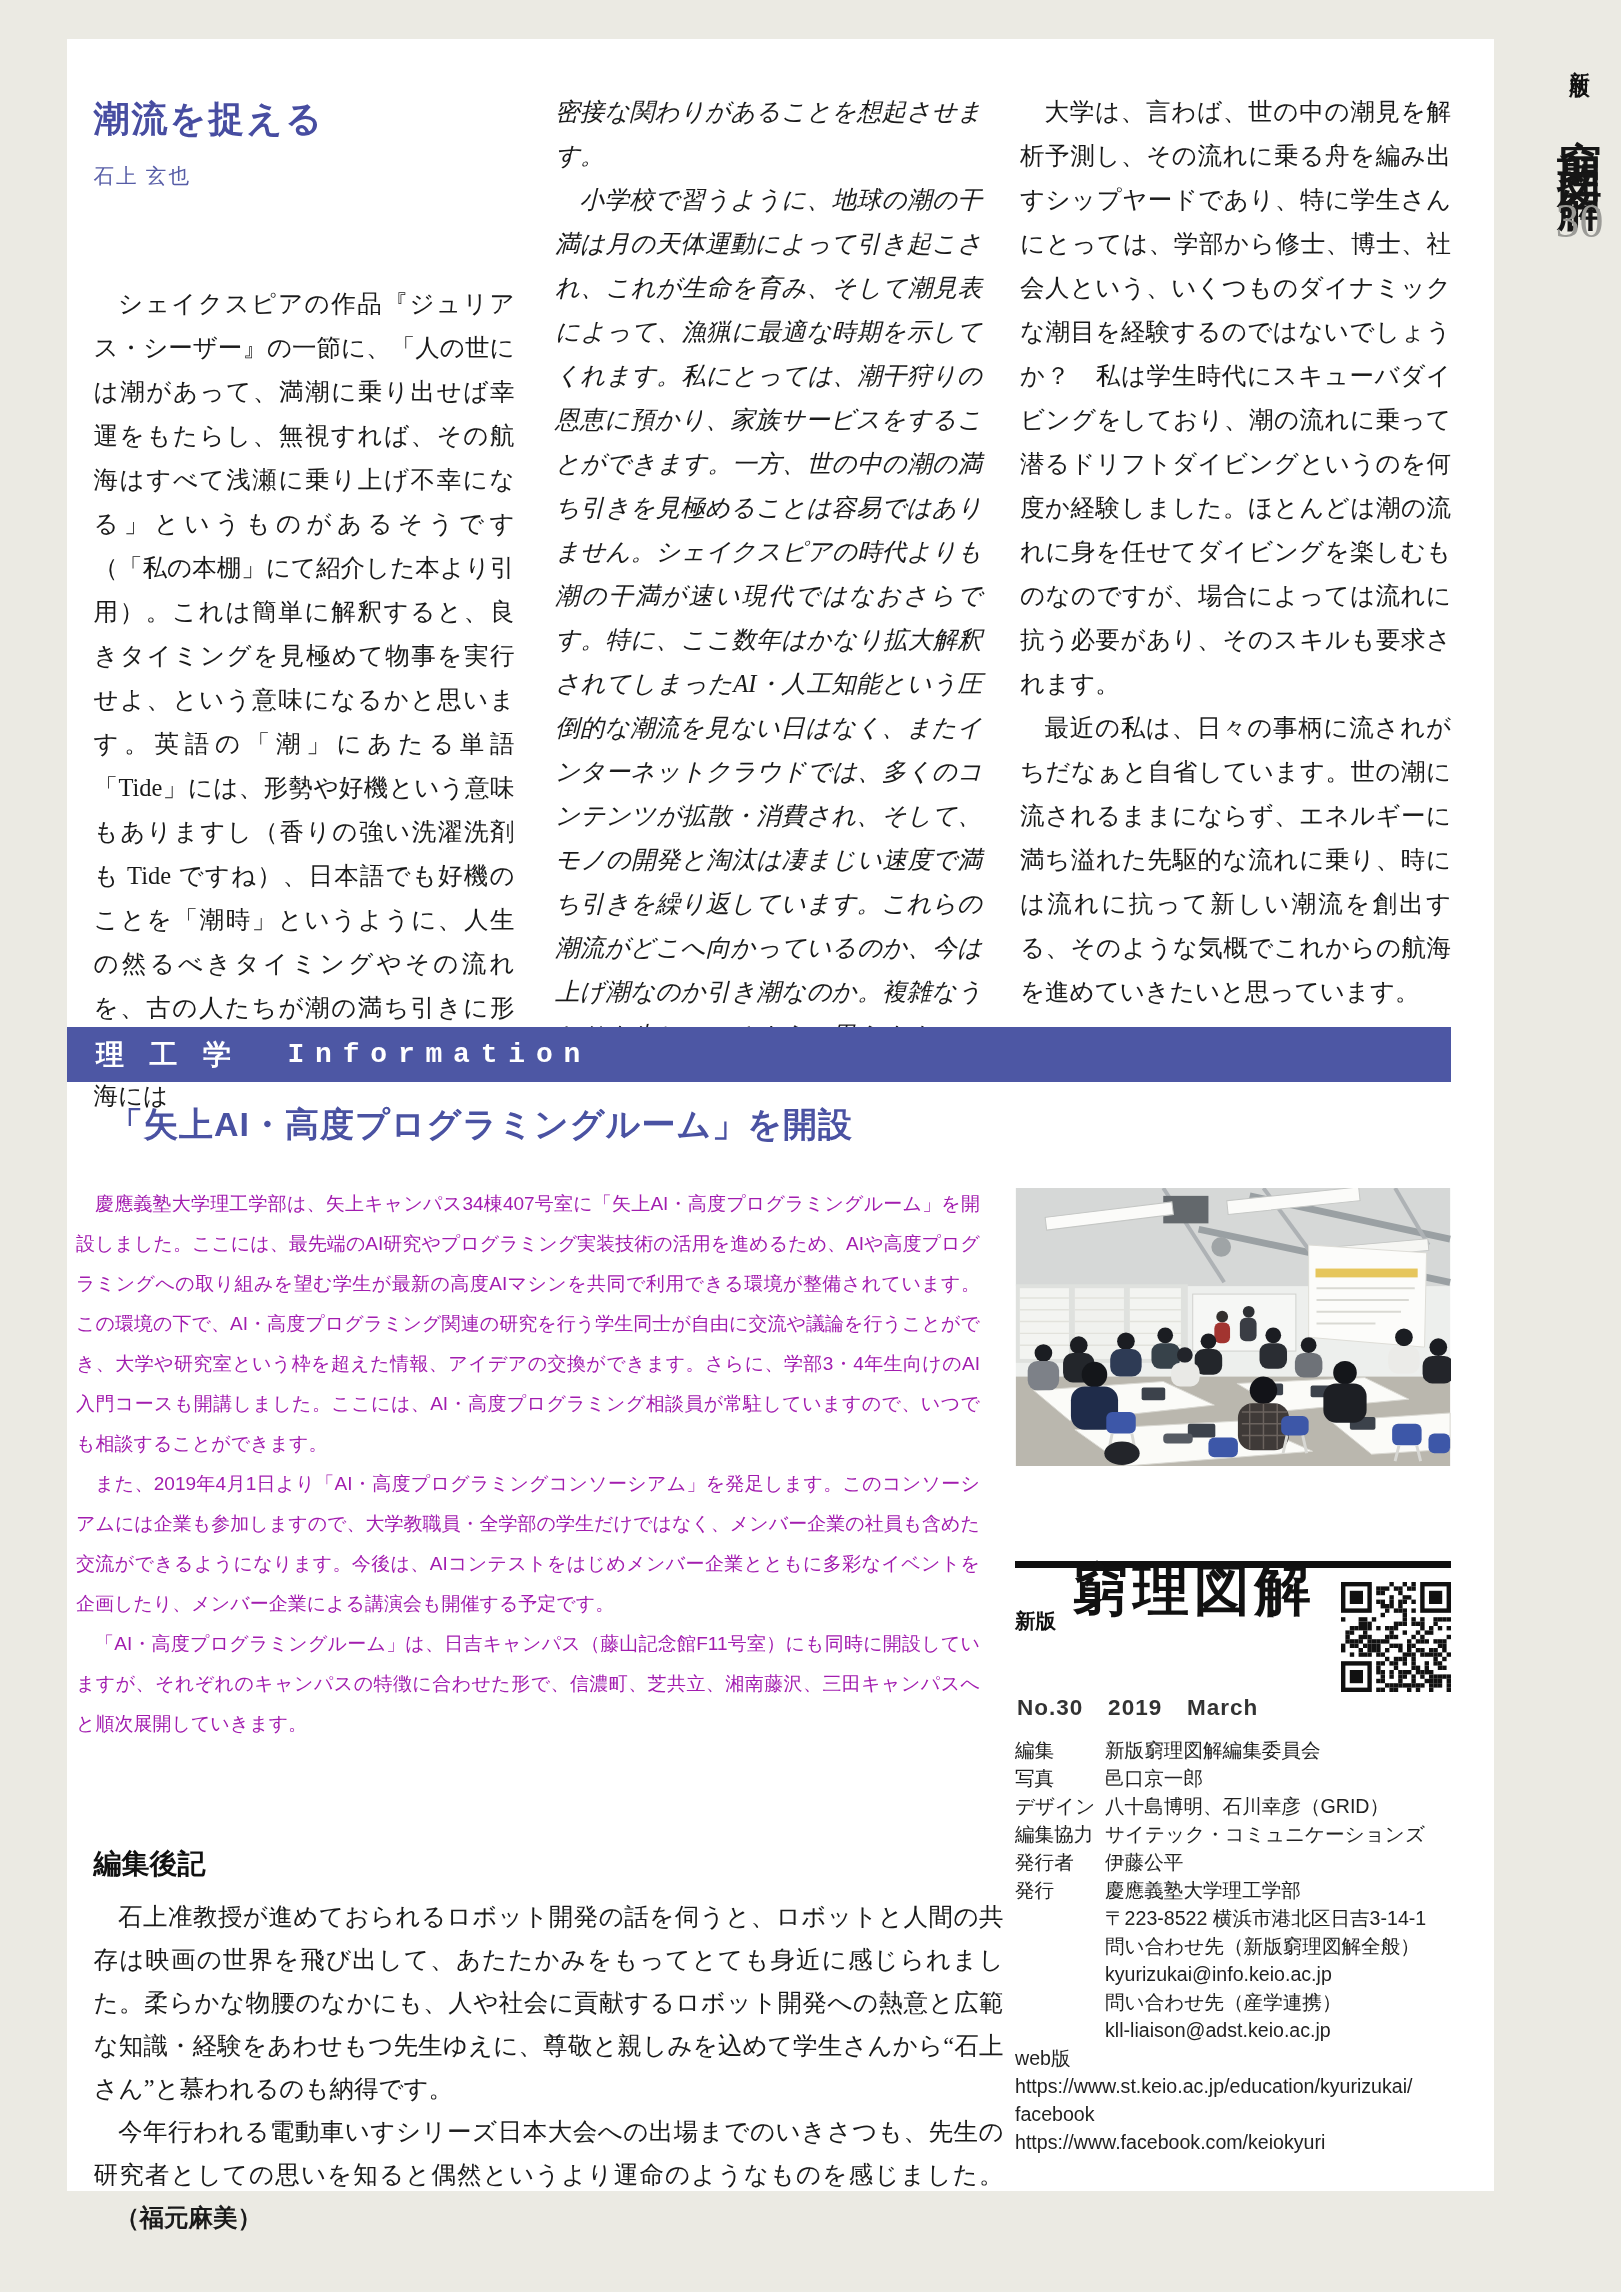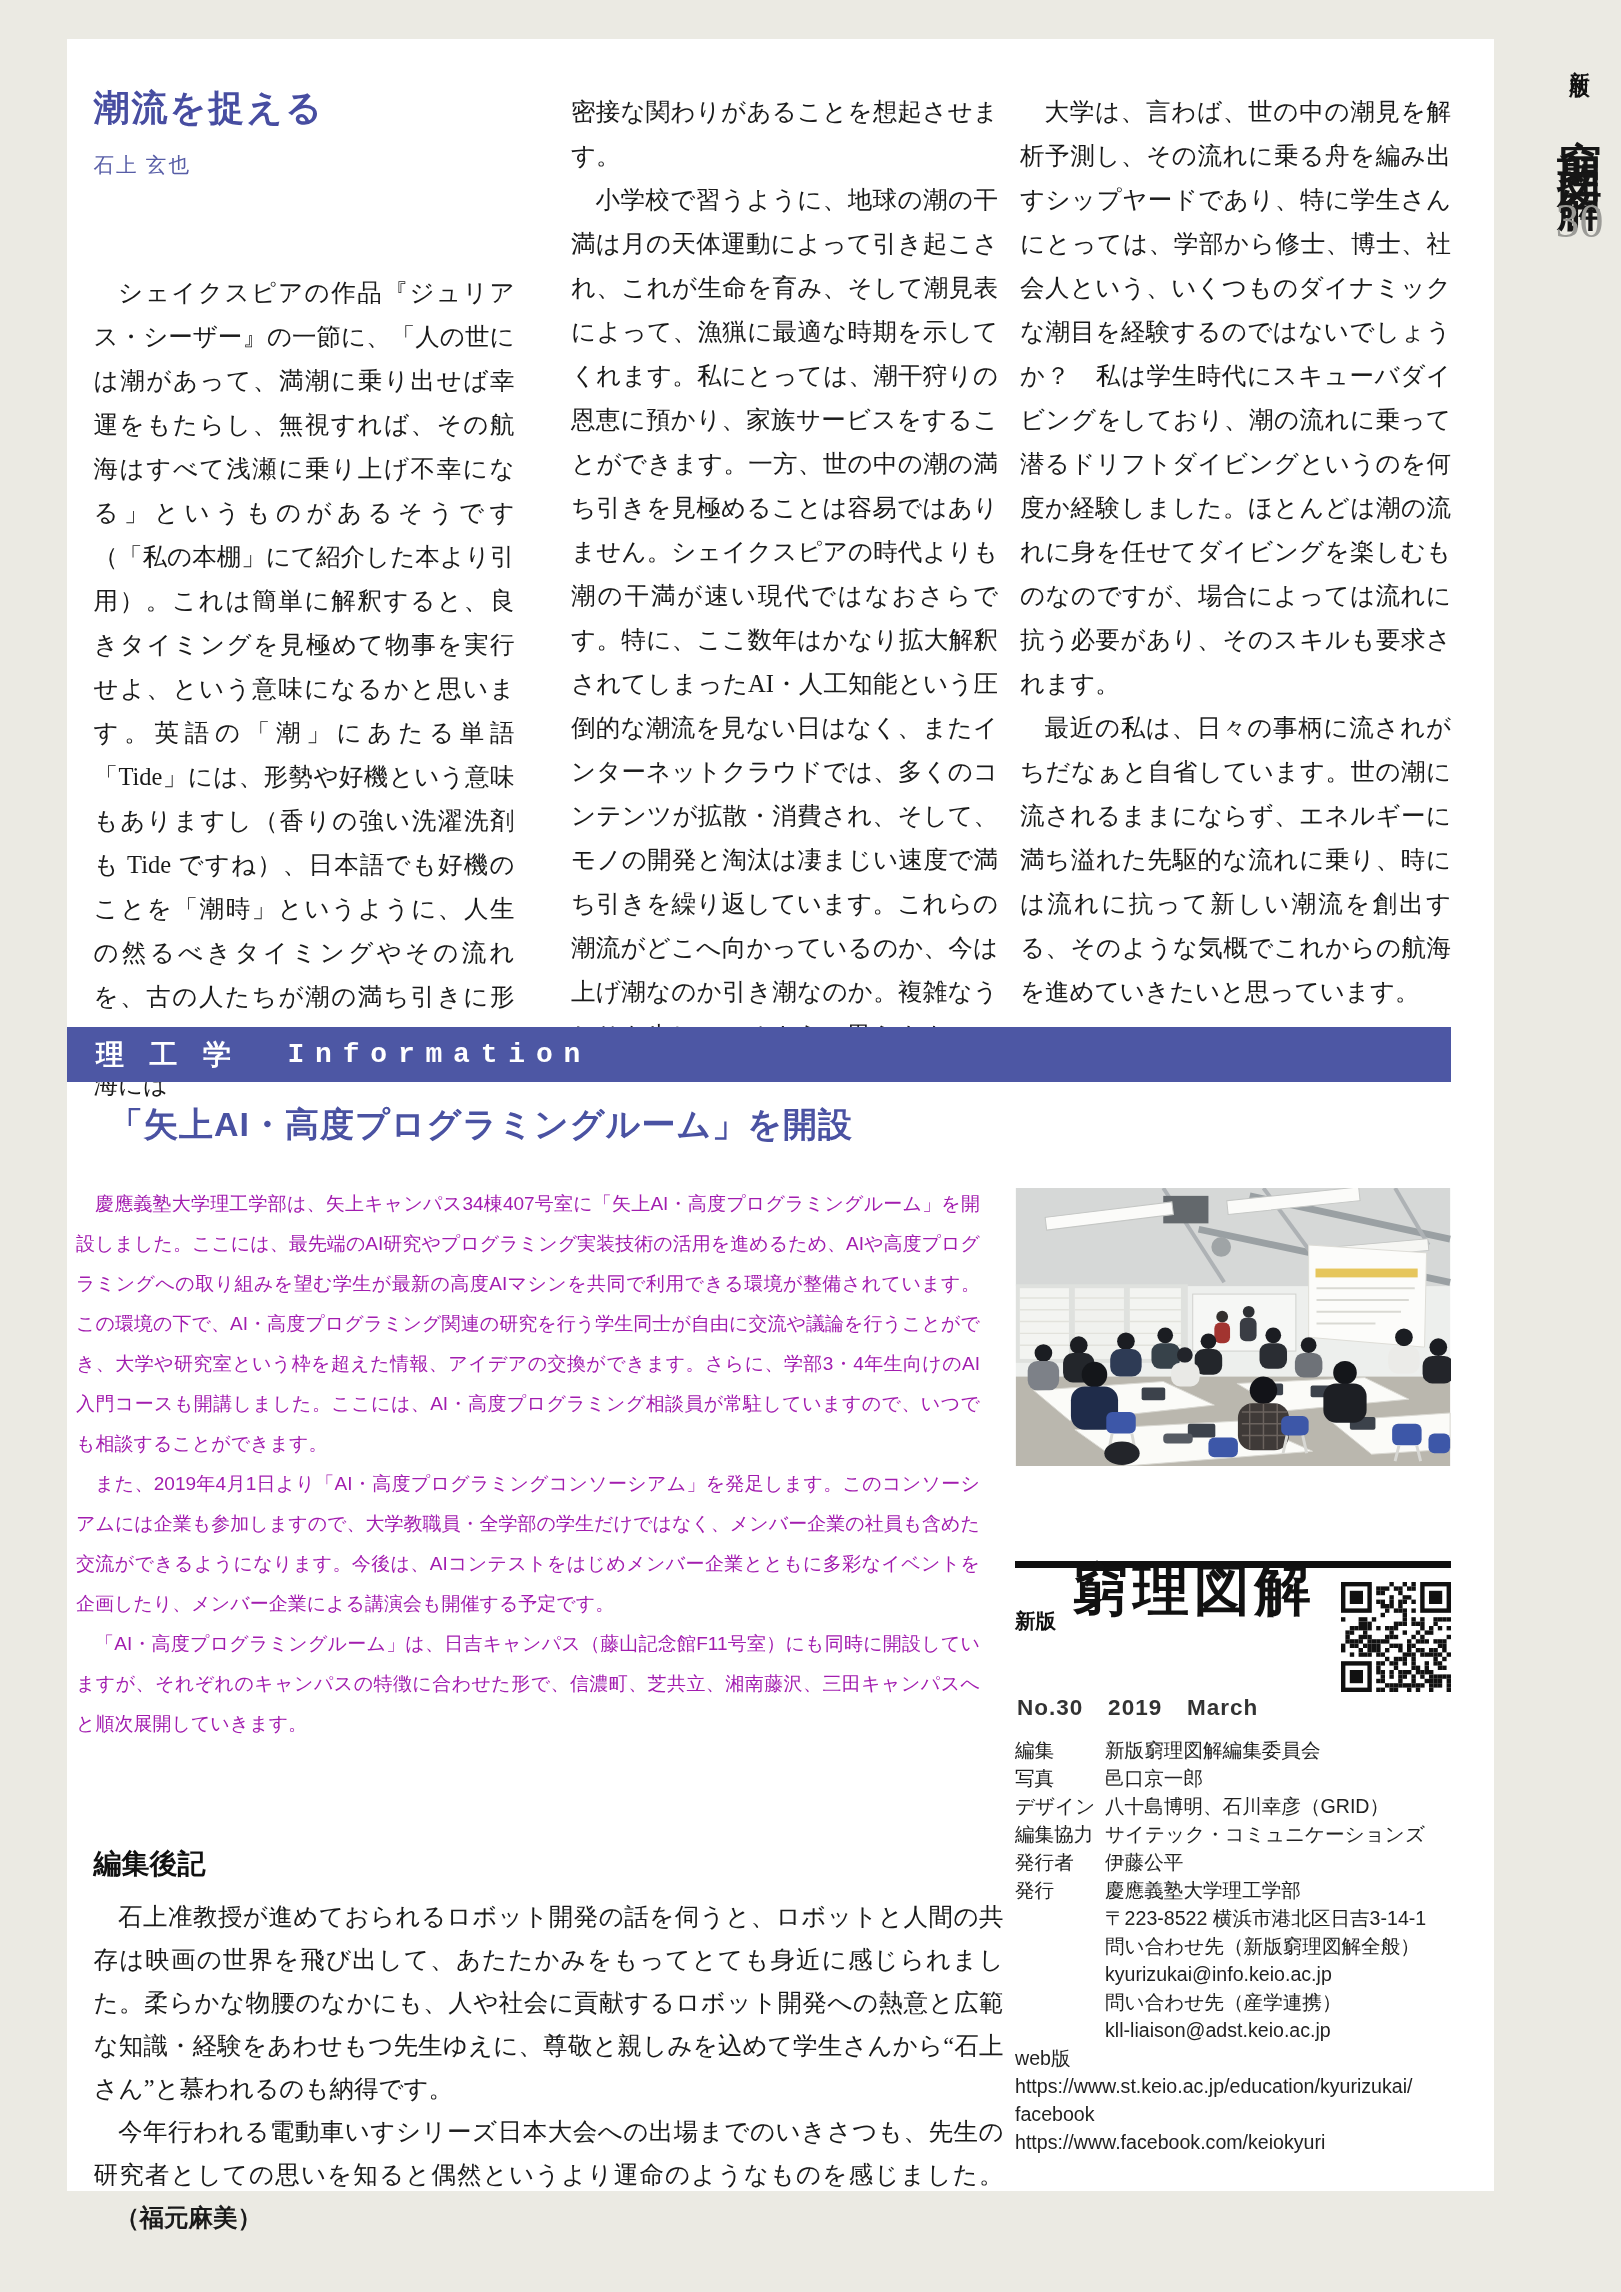--- a/index.html
+++ b/index.html
@@ -4,23 +4,23 @@
 <style>
   html,body{margin:0;padding:0;background:#ebeae3;}
   .page{position:relative;width:1621px;height:2293px;background:#ebeae3;overflow:hidden;
         font-family:"Liberation Sans",sans-serif;color:#1c1c1c;}
   .card{position:absolute;left:67px;top:39px;width:1427px;height:2152px;background:#ffffff;}
   p{margin:0;text-align:justify;}
   .indent{text-indent:1em;}
   .serif{font-family:"Liberation Serif",serif;}
 
   
-  .essay-col{position:absolute;top:47px;font-size:24.5px;line-height:44px;color:#1a1a1a;}
+  .essay-col{position:absolute;top:58px;font-size:24.5px;line-height:44px;color:#1a1a1a;}
   #essay-col1{left:26.5px;width:421px;}
-  #essay-col2{left:504px;top:51px;width:427px;}
+  #essay-col2{left:488px;top:51px;width:427px;font-style:italic;}
   #essay-col3{left:953px;top:51px;width:431px;}
   .essay-title{margin:0;font-size:36px;font-weight:bold;color:#474da1;letter-spacing:2px;
                font-family:"Liberation Sans",sans-serif;line-height:1.2;}
   .essay-author{margin-top:13.7px;font-size:20.6px;color:#565ca6;letter-spacing:2px;}
   .essay-first{margin-top:84px;}
   .essay-col p + p{margin-top:0;}
 
   
   .banner{position:absolute;left:0;top:988px;width:1384px;height:55px;background:#4d57a4;
           display:flex;align-items:center;padding-left:29px;box-sizing:border-box;}

